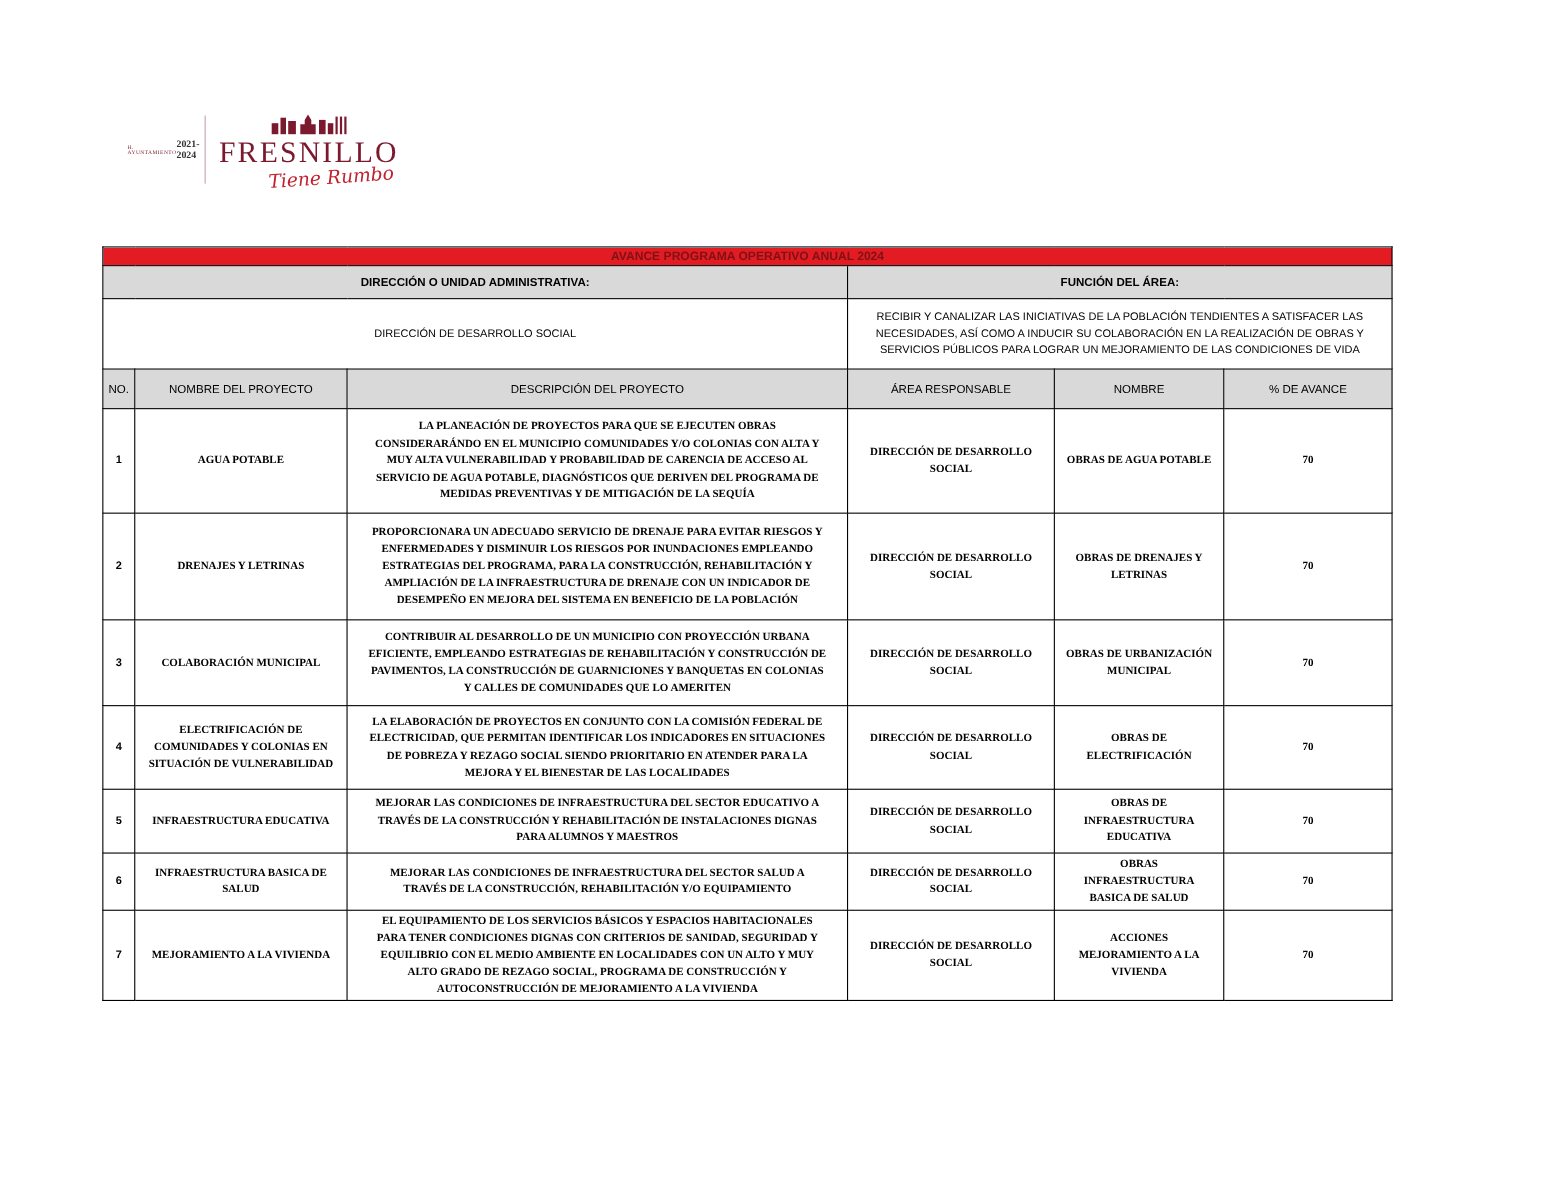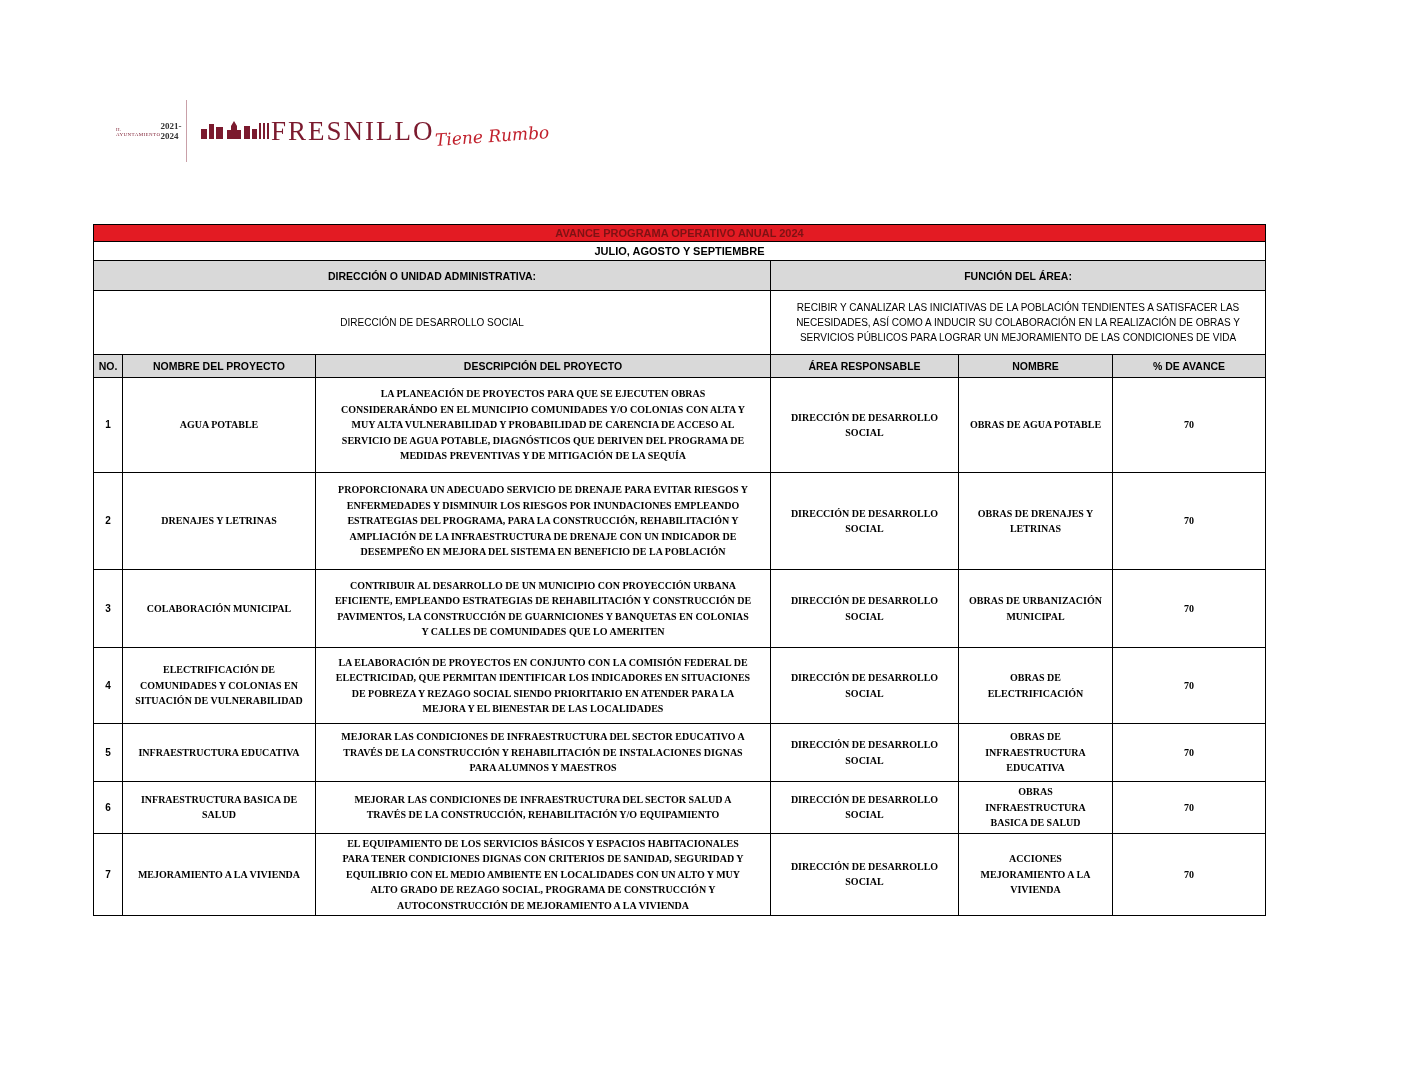--- a/index.html
+++ b/index.html
@@ -24,21 +24,21 @@
 
   
   .logo-block{
     position:absolute;left:116px;top:100px;
     display:flex;align-items:center;gap:12px;
   }
   .crest-col{display:flex;align-items:center;width:58px;}
   .crest-caption{font-size:5px;letter-spacing:.4px;color:var(--brand-maroon);margin-top:2px;font-family:"Liberation Serif",serif;}
   .crest-years{font-size:9px;font-weight:bold;color:#333;font-family:"Liberation Serif",serif;}
   .logo-divider{width:1px;height:62px;background:#c9a0a8;}
-  .brand-col{display:flex;flex-direction:row;align-items:flex-start;}
+  .brand-col{display:flex;flex-direction:column;align-items:center;}
   .brand-name{
     font-family:"Liberation Serif",serif;
     font-size:27px;letter-spacing:2px;color:var(--brand-maroon);
     line-height:1;margin-top:1px;
   }
   .brand-tagline{
     font-family:"DejaVu Serif",serif;
     font-style:italic;font-size:17px;color:var(--brand-red);
     line-height:1;align-self:flex-end;margin-top:2px;margin-right:4px;
     transform:rotate(-4deg);
@@ -69,21 +69,21 @@
     font-weight:bold;font-size:10.5px;height:30px;
   }
   td.info-left{
     font-size:10px;height:64px;background:#fff;
   }
   td.info-right{
     font-size:10px;line-height:1.5;padding:3px 1px;background:#fff;
   }
   td.col-header{
     background:var(--header-bg);
-    font-weight:bold;font-size:10.5px;height:23px;
+    font-weight:normal;font-size:10.5px;height:36px;
   }
   tr.data-row td{
     font-family:"Liberation Serif",serif;
     font-size:10px;line-height:1.55;
     background:#fff;
     font-weight:bold;
   }
   td.c-no{font-family:"Liberation Sans",sans-serif !important;font-weight:bold;font-size:10px !important;}
   td.c-name{padding:2px 10px;margin-left:24px;}
   td.c-desc{padding:2px 18px;}
@@ -137,23 +137,20 @@
       <col style="width:188px">
         <col style="width:154px">
         <col style="width:153px">
     </colgroup>
 
     <tbody>
         <tr>
       <td class="banner" colspan="6">AVANCE PROGRAMA OPERATIVO ANUAL 2024</td>
     </tr>
 
-    <tr>
-      <td class="period" colspan="6">JULIO, AGOSTO Y SEPTIEMBRE</td>
-    </tr>
 
     <tr>
       <td class="label-cell" colspan="3">DIRECCIÓN O UNIDAD ADMINISTRATIVA:</td>
       <td class="label-cell" colspan="3">FUNCIÓN DEL ÁREA:</td>
     </tr>
 
     <tr>
       <td class="info-left" colspan="3">DIRECCIÓN DE DESARROLLO SOCIAL</td>
       <td class="info-right" colspan="3">RECIBIR Y CANALIZAR LAS INICIATIVAS DE LA POBLACIÓN TENDIENTES A SATISFACER LAS NECESIDADES, ASÍ COMO A INDUCIR SU COLABORACIÓN EN LA REALIZACIÓN DE OBRAS Y SERVICIOS PÚBLICOS PARA LOGRAR UN MEJORAMIENTO DE LAS CONDICIONES DE VIDA</td>
     </tr>

